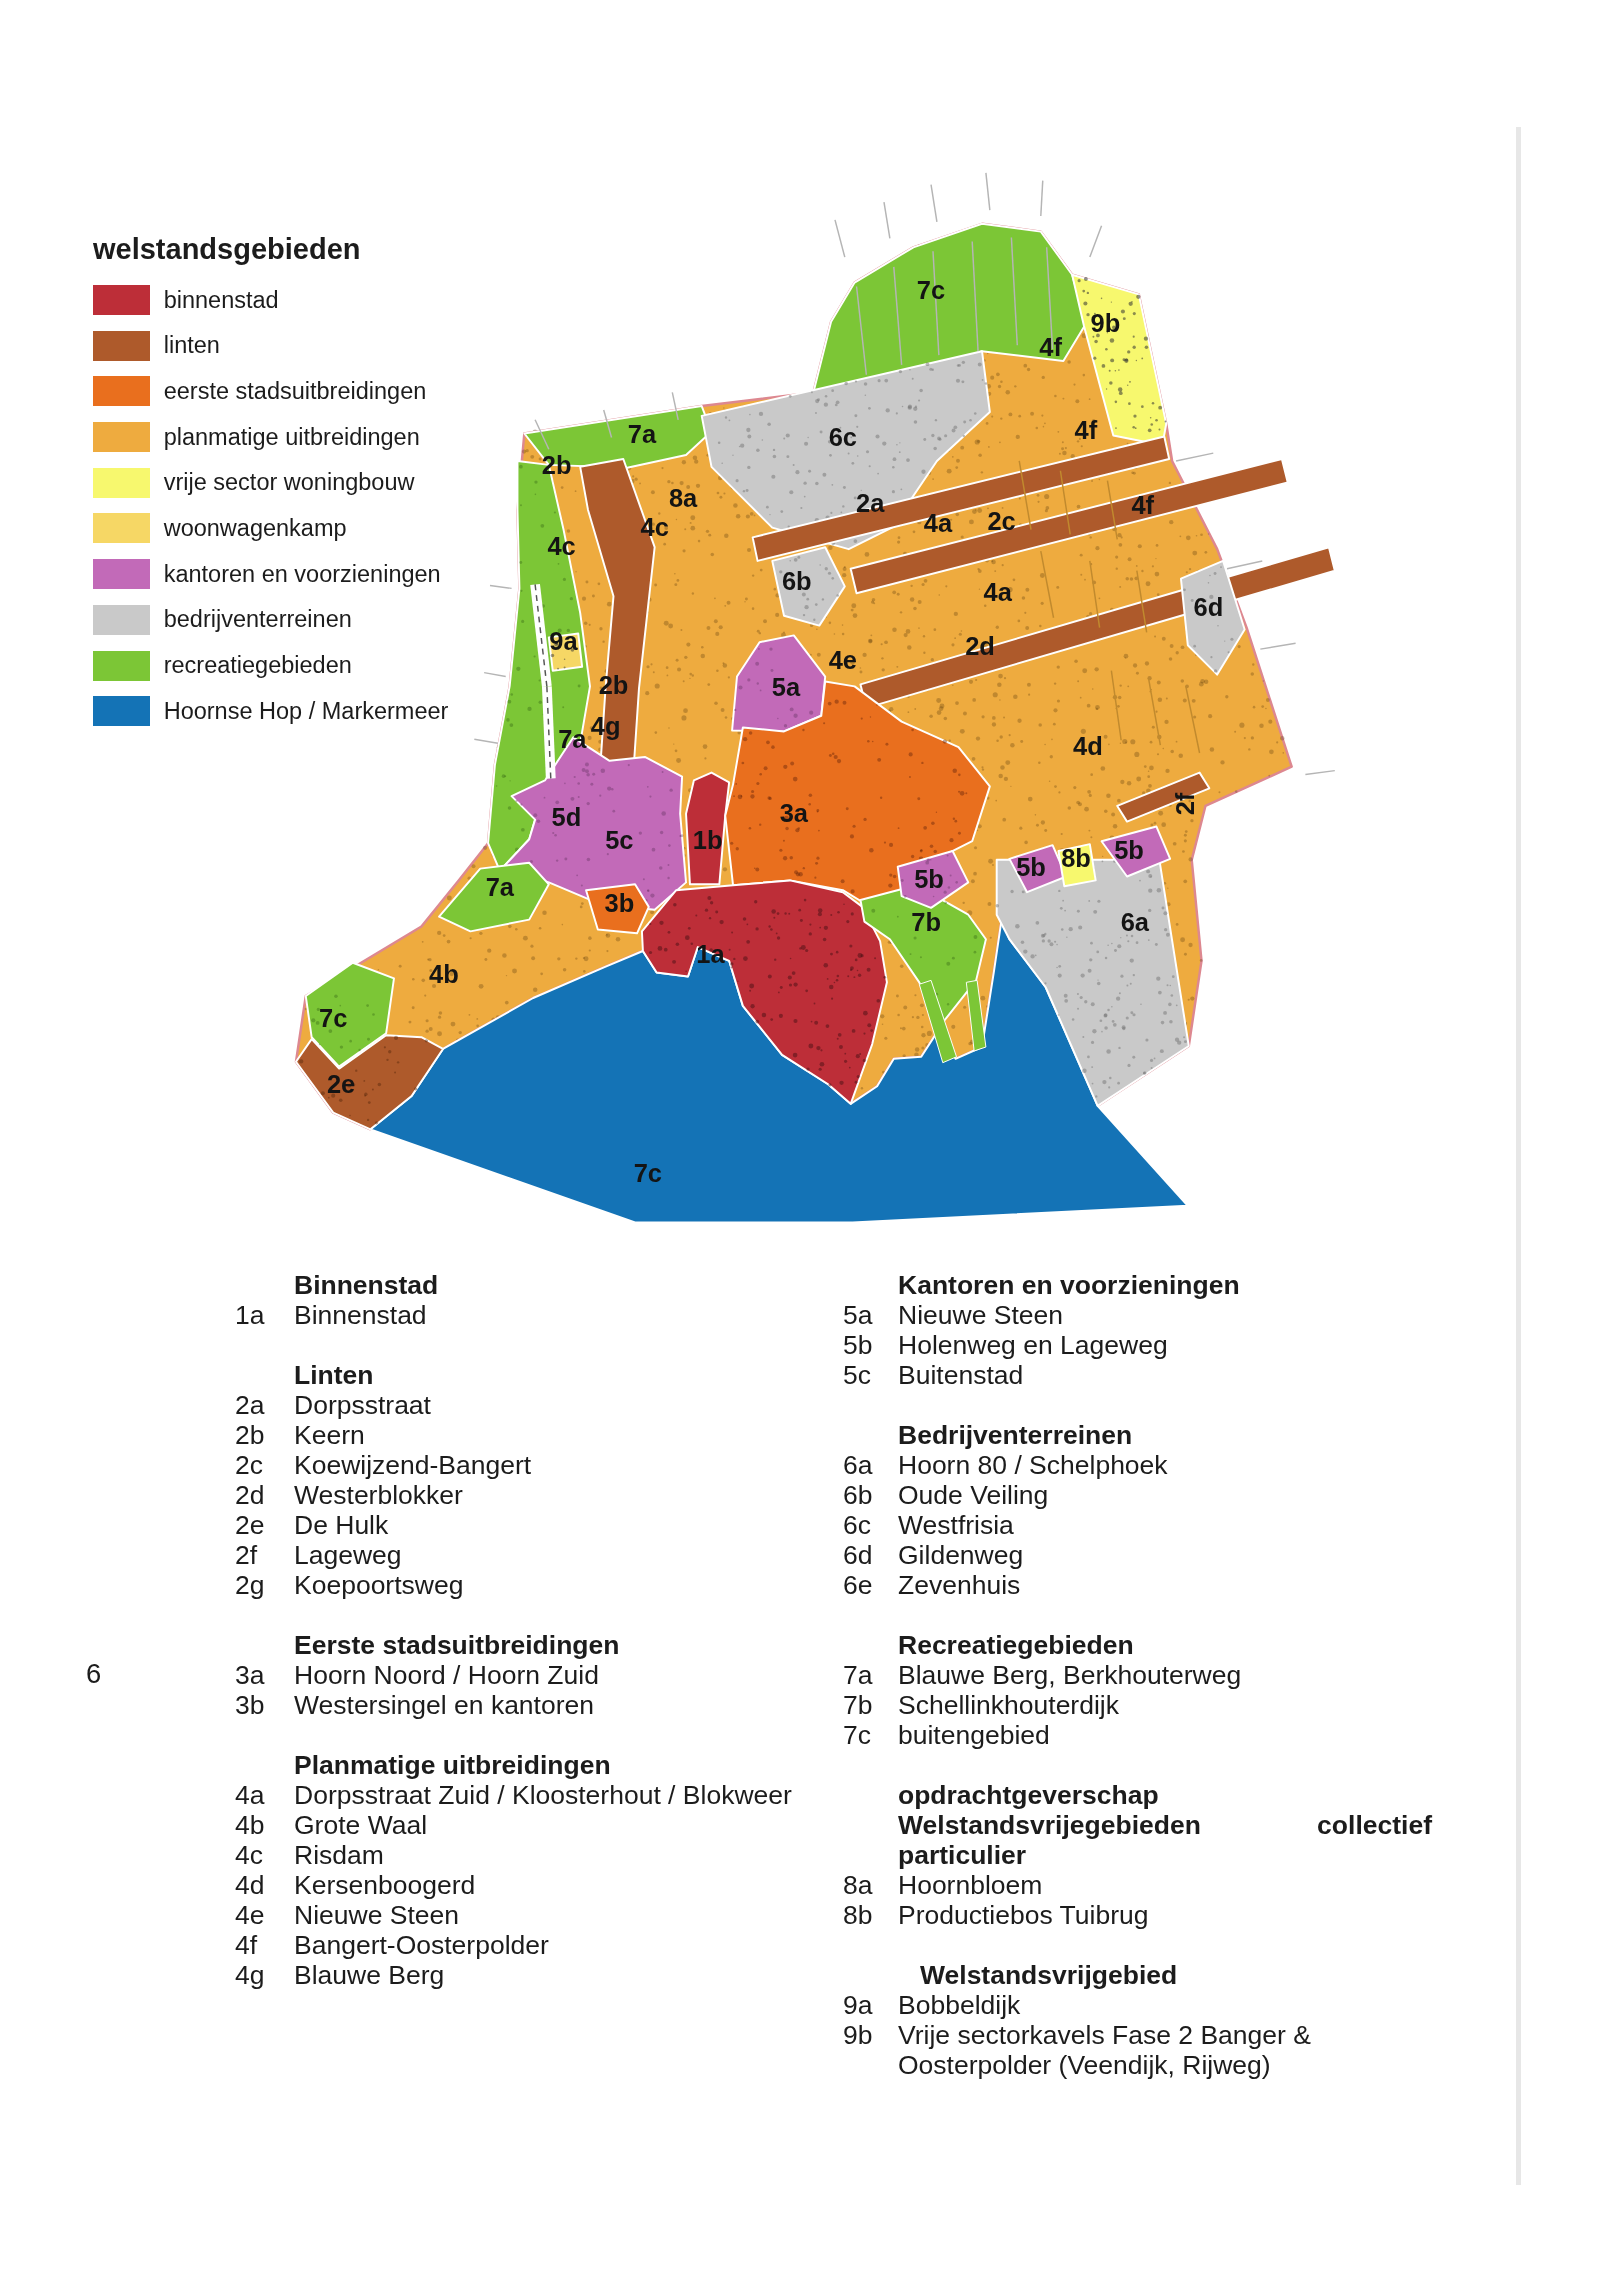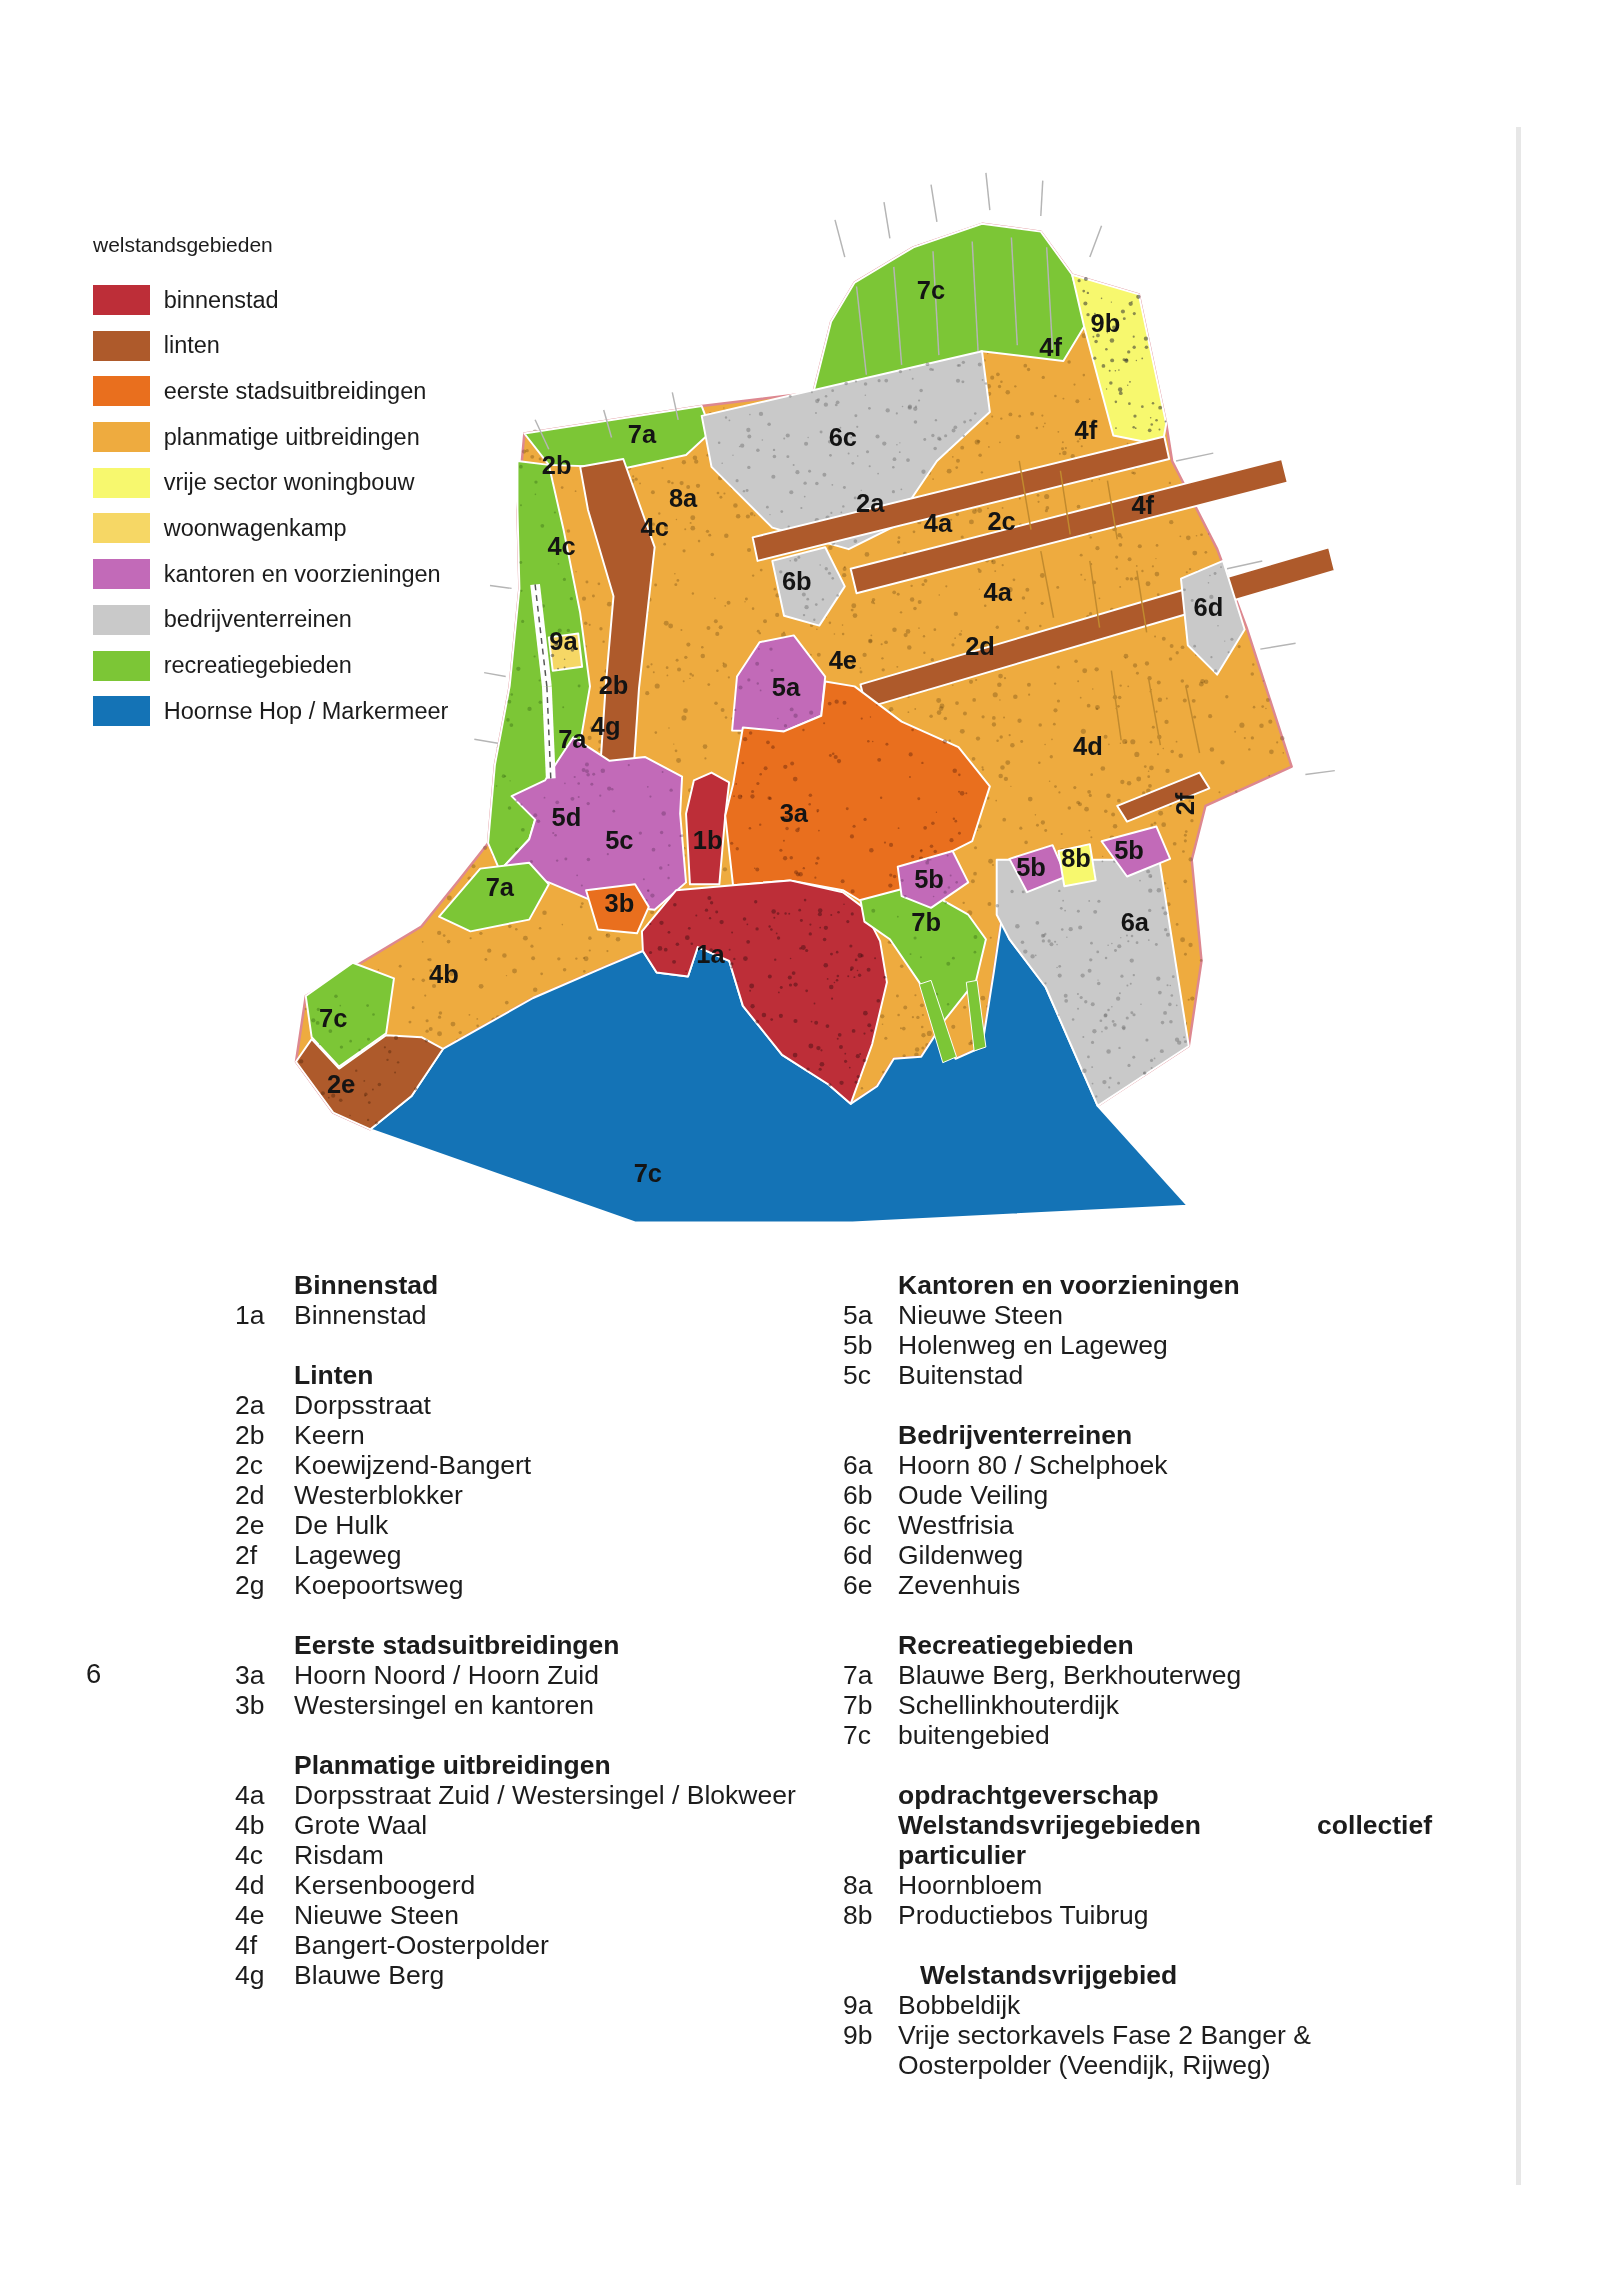--- a/index.html
+++ b/index.html
@@ -1,18 +1,18 @@
 <!DOCTYPE html>
 <html><head>
 <meta charset="utf-8">
 <style>
   html,body{margin:0;padding:0;background:#e9e9e9}
   .page{position:relative;width:1620px;height:2292px;background:#ffffff;overflow:hidden;
         font-family:"Liberation Sans",sans-serif;color:#1c1c1c;margin:0 auto}
-  .legend-title{position:absolute;left:93px;top:233px;font-size:21px;font-weight:normal}
+  .legend-title{position:absolute;left:93px;top:233px;font-size:29px;font-weight:bold}
   #legend-rows{position:absolute;left:93px;top:285px}
   .lrow{display:flex;align-items:center;height:30px;margin-bottom:15.7px}
   .lsw{width:57px;height:30px;margin-right:13.7px;flex:0 0 57px}
   .llab{font-size:23.5px;white-space:nowrap}
   #map-svg{position:absolute;left:0;top:0}
   .map-label{font-weight:bold;font-size:26px;fill:#141414}
   .col{position:absolute;top:1270px;font-size:26.5px;line-height:30px}
   #col-left{left:235px;width:568px}
   #col-right{left:843px;width:608px}
   .section{margin:0 0 30px 0}
@@ -2675,21 +2675,21 @@
         </div>
         <div class="row">
           <span class="code">3b</span>
           <span class="name">Westersingel en kantoren</span>
         </div>
       </div>
       <div class="section">
         <div class="sec-h" style="margin-left: 59px;">Planmatige uitbreidingen</div>
         <div class="row">
           <span class="code">4a</span>
-          <span class="name">Dorpsstraat Zuid / Westersingel / Blokweer</span>
+          <span class="name">Dorpsstraat Zuid / Kloosterhout / Blokweer</span>
         </div>
         <div class="row">
           <span class="code">4b</span>
           <span class="name">Grote Waal</span>
         </div>
         <div class="row">
           <span class="code">4c</span>
           <span class="name">Risdam</span>
         </div>
         <div class="row">

